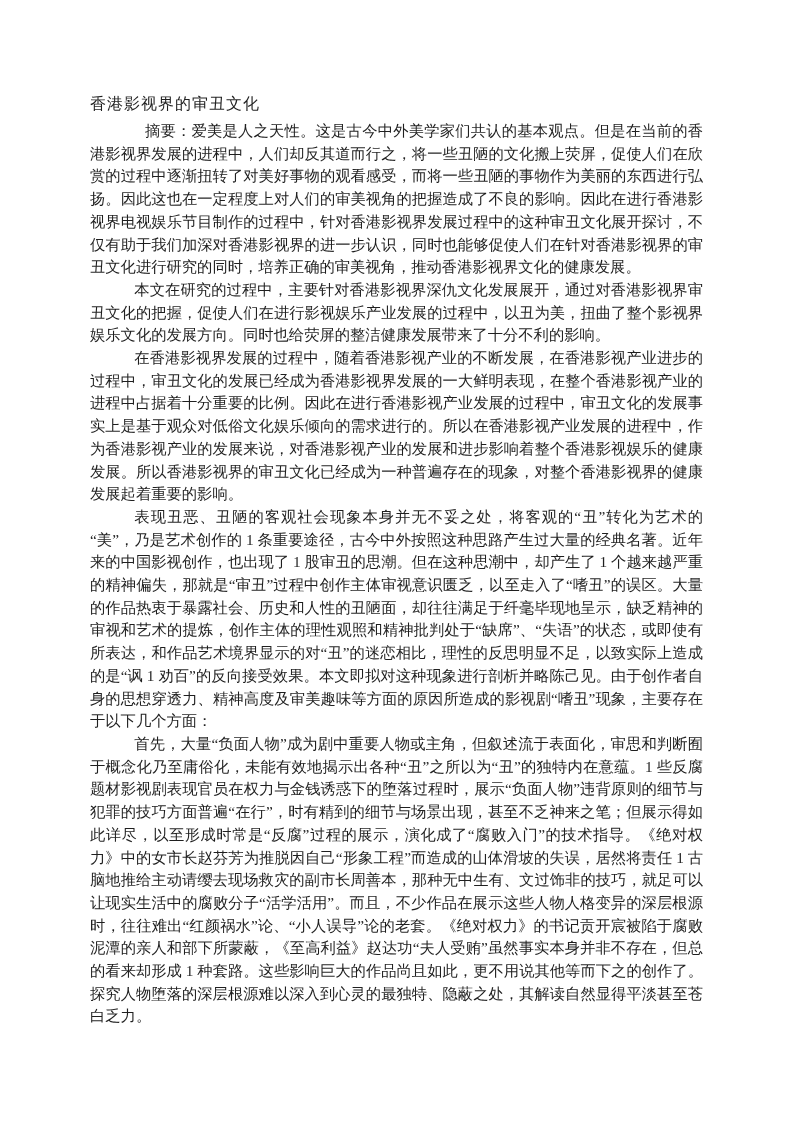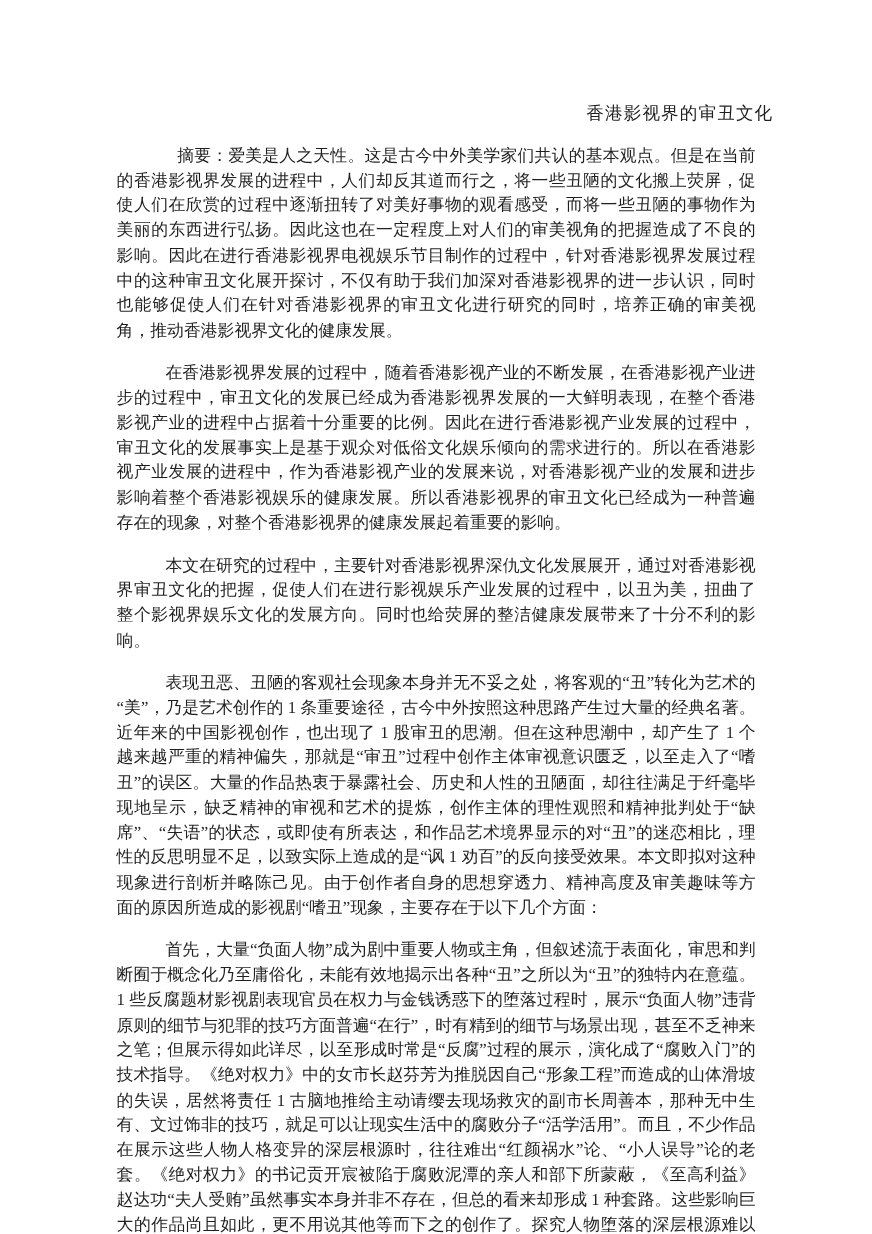--- a/index.html
+++ b/index.html
@@ -14,28 +14,28 @@
     margin: 0 auto;
     background: #ffffff;
     box-sizing: border-box;
     padding: 92px 90px 0 90px;
     font-family: "Liberation Serif", "DejaVu Serif", serif;
     color: #1f1f1f;
     overflow: hidden;
   }
   .doc-title {
     margin: 0 0 5px 0;
-    text-align: right;
+    text-align: left;
     font-size: 16px;
     font-weight: normal;
     line-height: 23px;
     letter-spacing: 1px;
   }
   .doc-body p {
-    margin: 16px;
+    margin: 0;
     font-size: 15.3px;
     line-height: 22.7px;
     text-align: justify;
     text-justify: inter-ideograph;
     font-family: Liberation Serif, serif;
   }
   .p-indent-lg { text-indent: 3.6em; }
   .p-indent    { text-indent: 2.9em; }
   .section-heading {
     text-indent: 0;
@@ -45,21 +45,21 @@
 <body>
 
 <div class="page">
   <h1 class="doc-title">香港影视界的审丑文化</h1>
 
   <div class="doc-body">
     <p class="p-indent-lg">摘要：爱美是人之天性。这是古今中外美学家们共认的基本观点。但是在当前的香港影视界发展的进程中，人们却反其道而行之，将一些丑陋的文化搬上荧屏，促使人们在欣赏的过程中逐渐扭转了对美好事物的观看感受，而将一些丑陋的事物作为美丽的东西进行弘扬。因此这也在一定程度上对人们的审美视角的把握造成了不良的影响。因此在进行香港影视界电视娱乐节目制作的过程中，针对香港影视界发展过程中的这种审丑文化展开探讨，不仅有助于我们加深对香港影视界的进一步认识，同时也能够促使人们在针对香港影视界的审丑文化进行研究的同时，培养正确的审美视角，推动香港影视界文化的健康发展。</p>
 
 
 
+    <p class="p-indent">本文在研究的过程中，主要针对香港影视界深仇文化发展展开，通过对香港影视界审丑文化的把握，促使人们在进行影视娱乐产业发展的过程中，以丑为美，扭曲了整个影视界娱乐文化的发展方向。同时也给荧屏的整洁健康发展带来了十分不利的影响。</p>
+
     <p class="p-indent">在香港影视界发展的过程中，随着香港影视产业的不断发展，在香港影视产业进步的过程中，审丑文化的发展已经成为香港影视界发展的一大鲜明表现，在整个香港影视产业的进程中占据着十分重要的比例。因此在进行香港影视产业发展的过程中，审丑文化的发展事实上是基于观众对低俗文化娱乐倾向的需求进行的。所以在香港影视产业发展的进程中，作为香港影视产业的发展来说，对香港影视产业的发展和进步影响着整个香港影视娱乐的健康发展。所以香港影视界的审丑文化已经成为一种普遍存在的现象，对整个香港影视界的健康发展起着重要的影响。</p>
-
-    <p class="p-indent">本文在研究的过程中，主要针对香港影视界深仇文化发展展开，通过对香港影视界审丑文化的把握，促使人们在进行影视娱乐产业发展的过程中，以丑为美，扭曲了整个影视界娱乐文化的发展方向。同时也给荧屏的整洁健康发展带来了十分不利的影响。</p>
 
     <p class="p-indent">表现丑恶、丑陋的客观社会现象本身并无不妥之处，将客观的“丑”转化为艺术的“美”，乃是艺术创作的 1 条重要途径，古今中外按照这种思路产生过大量的经典名著。近年来的中国影视创作，也出现了 1 股审丑的思潮。但在这种思潮中，却产生了 1 个越来越严重的精神偏失，那就是“审丑”过程中创作主体审视意识匮乏，以至走入了“嗜丑”的误区。大量的作品热衷于暴露社会、历史和人性的丑陋面，却往往满足于纤毫毕现地呈示，缺乏精神的审视和艺术的提炼，创作主体的理性观照和精神批判处于“缺席”、“失语”的状态，或即使有所表达，和作品艺术境界显示的对“丑”的迷恋相比，理性的反思明显不足，以致实际上造成的是“讽 1 劝百”的反向接受效果。本文即拟对这种现象进行剖析并略陈己见。由于创作者自身的思想穿透力、精神高度及审美趣味等方面的原因所造成的影视剧“嗜丑”现象，主要存在于以下几个方面：</p>
 
     <p class="p-indent">首先，大量“负面人物”成为剧中重要人物或主角，但叙述流于表面化，审思和判断囿于概念化乃至庸俗化，未能有效地揭示出各种“丑”之所以为“丑”的独特内在意蕴。1 些反腐题材影视剧表现官员在权力与金钱诱惑下的堕落过程时，展示“负面人物”违背原则的细节与犯罪的技巧方面普遍“在行”，时有精到的细节与场景出现，甚至不乏神来之笔；但展示得如此详尽，以至形成时常是“反腐”过程的展示，演化成了“腐败入门”的技术指导。《绝对权力》中的女市长赵芬芳为推脱因自己“形象工程”而造成的山体滑坡的失误，居然将责任 1 古脑地推给主动请缨去现场救灾的副市长周善本，那种无中生有、文过饰非的技巧，就足可以让现实生活中的腐败分子“活学活用”。而且，不少作品在展示这些人物人格变异的深层根源时，往往难出“红颜祸水”论、“小人误导”论的老套。《绝对权力》的书记贡开宸被陷于腐败泥潭的亲人和部下所蒙蔽，《至高利益》赵达功“夫人受贿”虽然事实本身并非不存在，但总的看来却形成 1 种套路。这些影响巨大的作品尚且如此，更不用说其他等而下之的创作了。探究人物堕落的深层根源难以深入到心灵的最独特、隐蔽之处，其解读自然显得平淡甚至苍白乏力。</p>
   </div>
 </div>
 
 </body></html>

